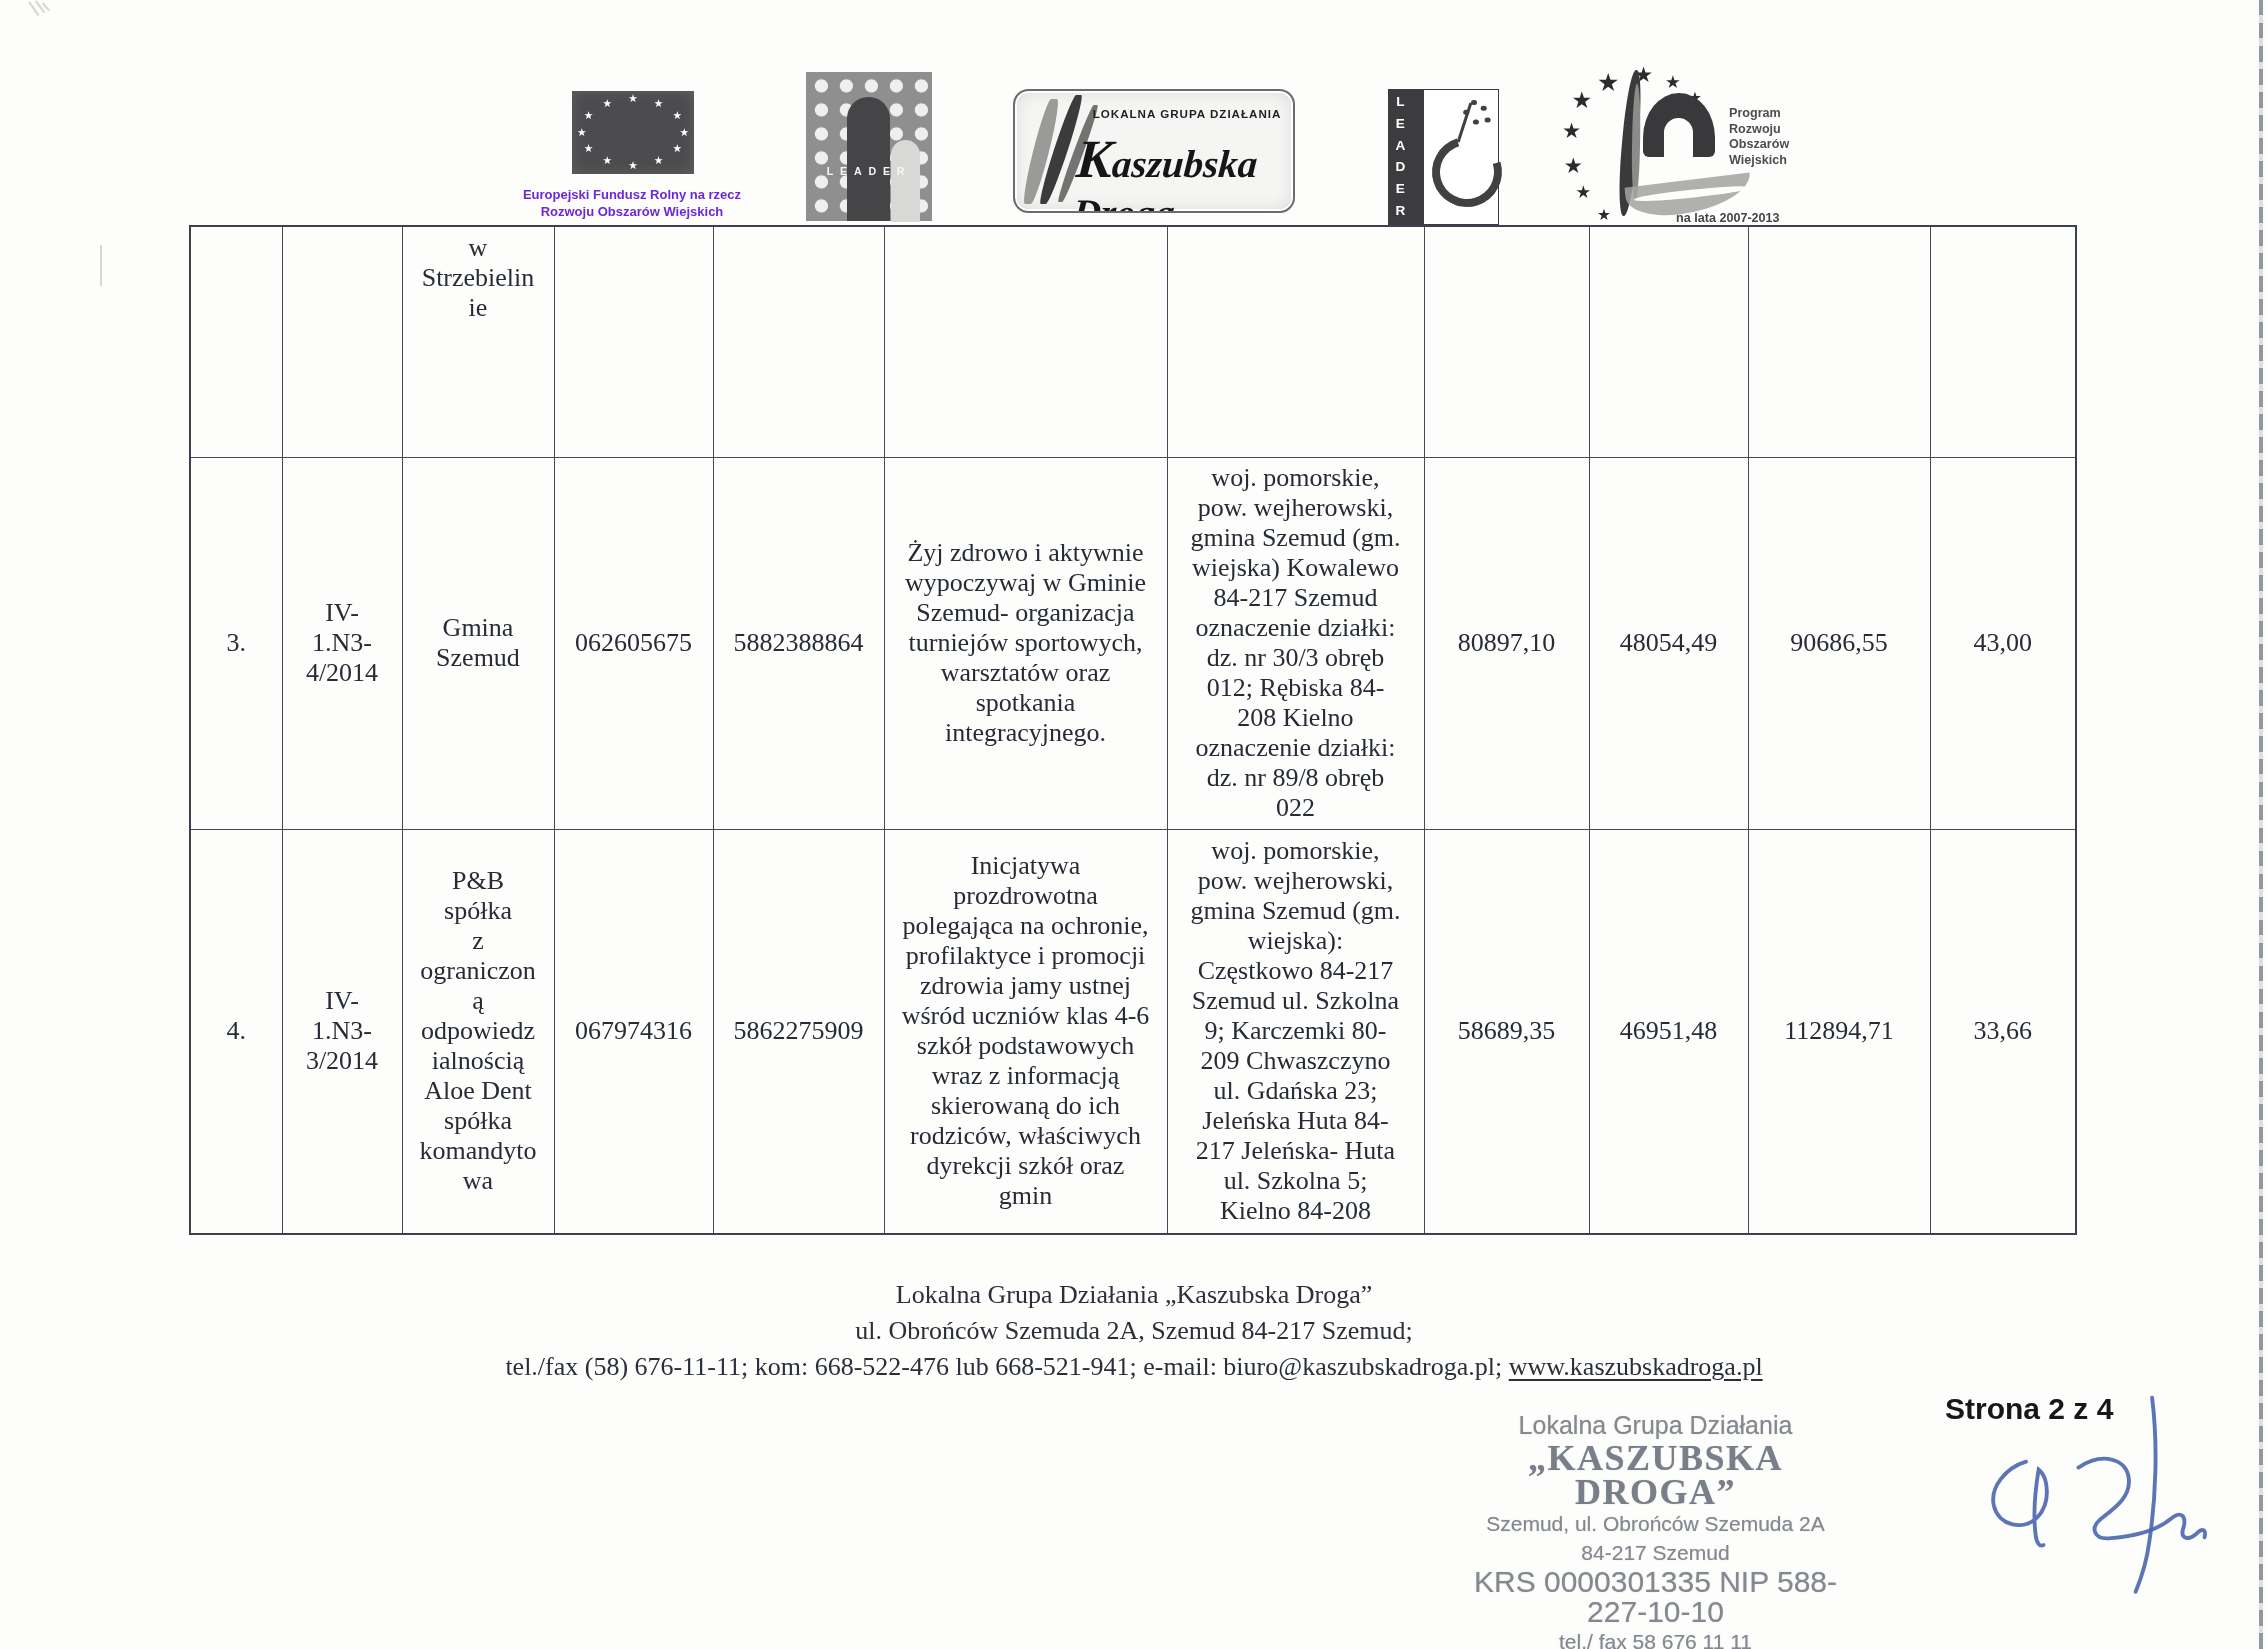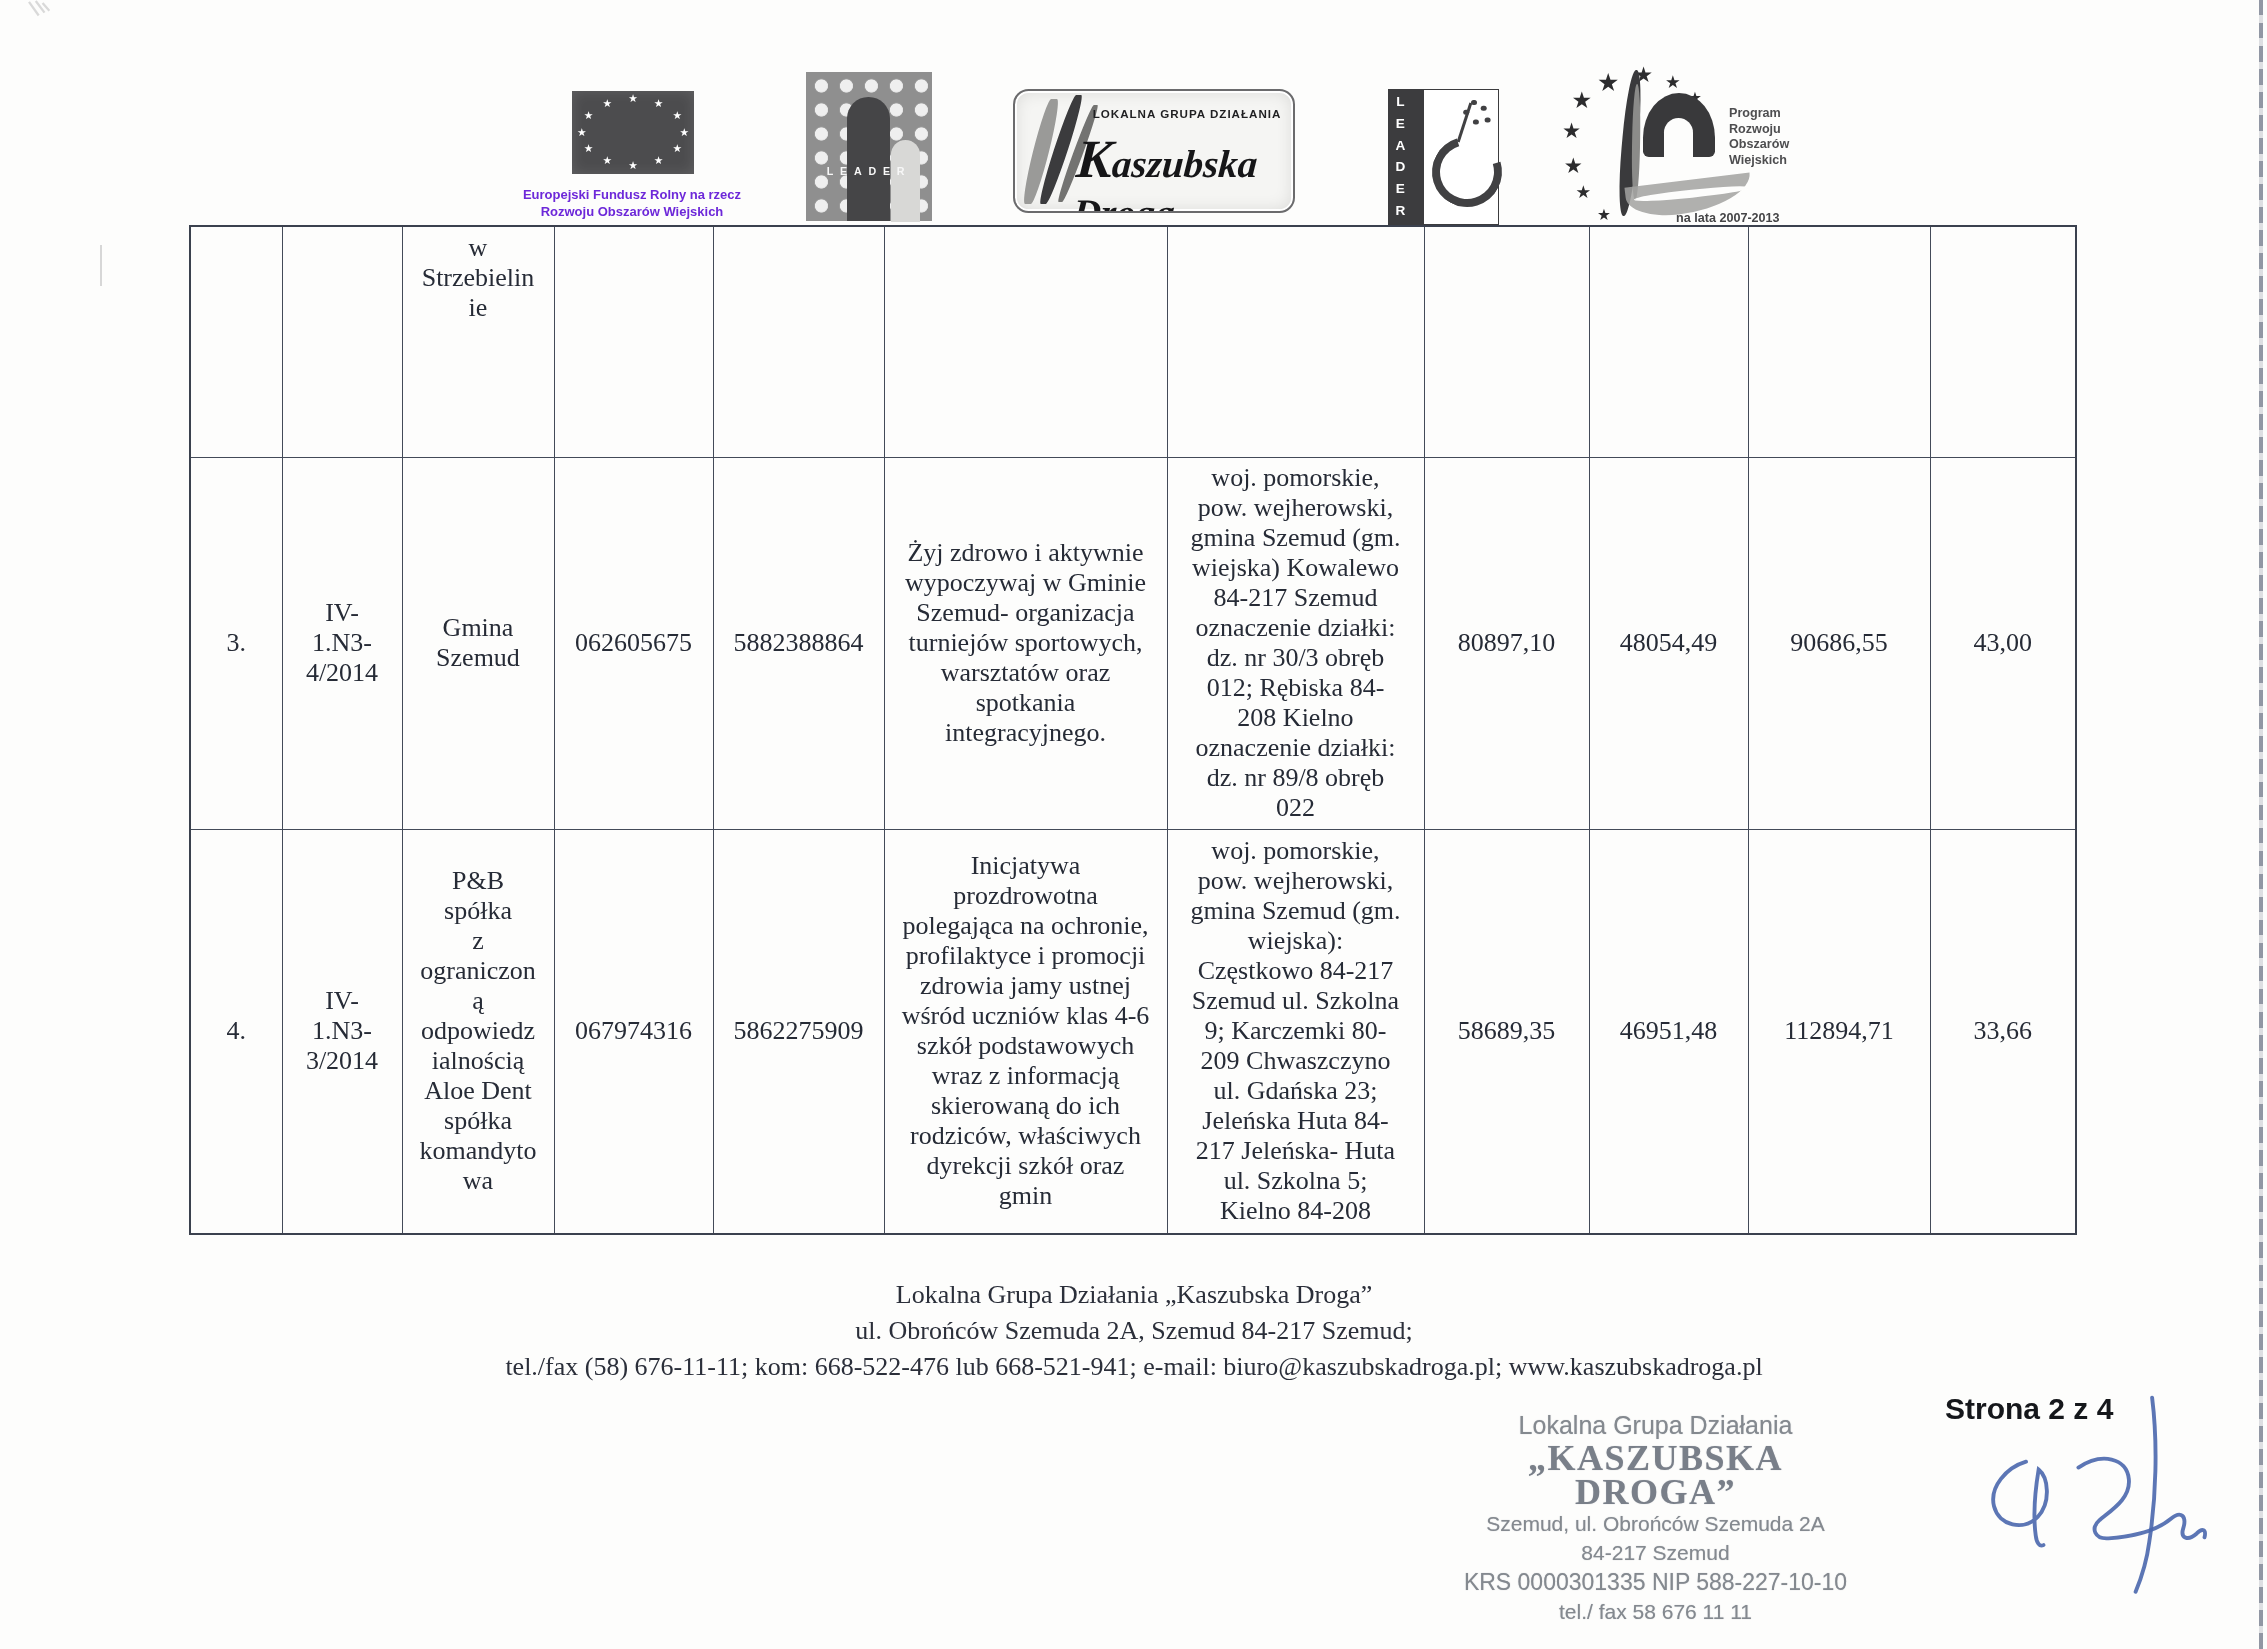--- a/index.html
+++ b/index.html
@@ -78,30 +78,30 @@
   table.reg td{border:1.9px solid #434a58;vertical-align:middle;text-align:center;
     padding:1.9px 5.8px;font-size:26px;line-height:30px;color:#262b36;overflow:hidden;}
   table.reg{border:2.9px solid #3b414e;}
   tr.r0{height:231px;} tr.r1{height:372px;} tr.r2{height:405px;}
   tr.r0 td{vertical-align:top;padding-top:5.8px;}
   td.cell-title{font-size:25px;}
   td.cell-loc{font-size:25px;line-height:30px;padding:0 1.9px;}
 
   
   .footer{left:0;top:1277px;width:2268px;text-align:center;font-size:26px;line-height:36px;color:#2b2f3a;}
-  .footer .link{text-underline-offset:3.9px;text-decoration-thickness:1.9px;}
+  .footer .link{text-decoration:underline;text-underline-offset:3.9px;text-decoration-thickness:1.9px;}
 
   
   .stamp{left:1447px;top:1409px;width:417px;text-align:center;
     font-family:"Liberation Sans",sans-serif;color:#84898f;text-shadow:0 0 1px rgba(130,135,145,.55);}
   .stamp .s1{font-size:25px;line-height:32px;}
   .stamp .s2{font-family:"Liberation Serif",serif;font-weight:700;font-size:36px;line-height:34px;
     letter-spacing:1.5px;color:#797f89;}
   .stamp .s3,.stamp .s4,.stamp .s6{font-size:21px;line-height:29px;}
-  .stamp .s5{font-size:23px;line-height:30px;}
+  .stamp .s5{font-size:30px;line-height:30px;}
 
   .page-label{left:1945px;top:1392px;font:600 30px "Liberation Sans",sans-serif;color:#15171b;}
   .signature{left:1962px;top:1384px;width:291px;height:233px;}
   .signature path{fill:none;stroke:#4a67ad;stroke-width:4;stroke-linecap:round;opacity:.9;}
 </style>
 </head>
 <body>
 
 <div class="canvas">
 

